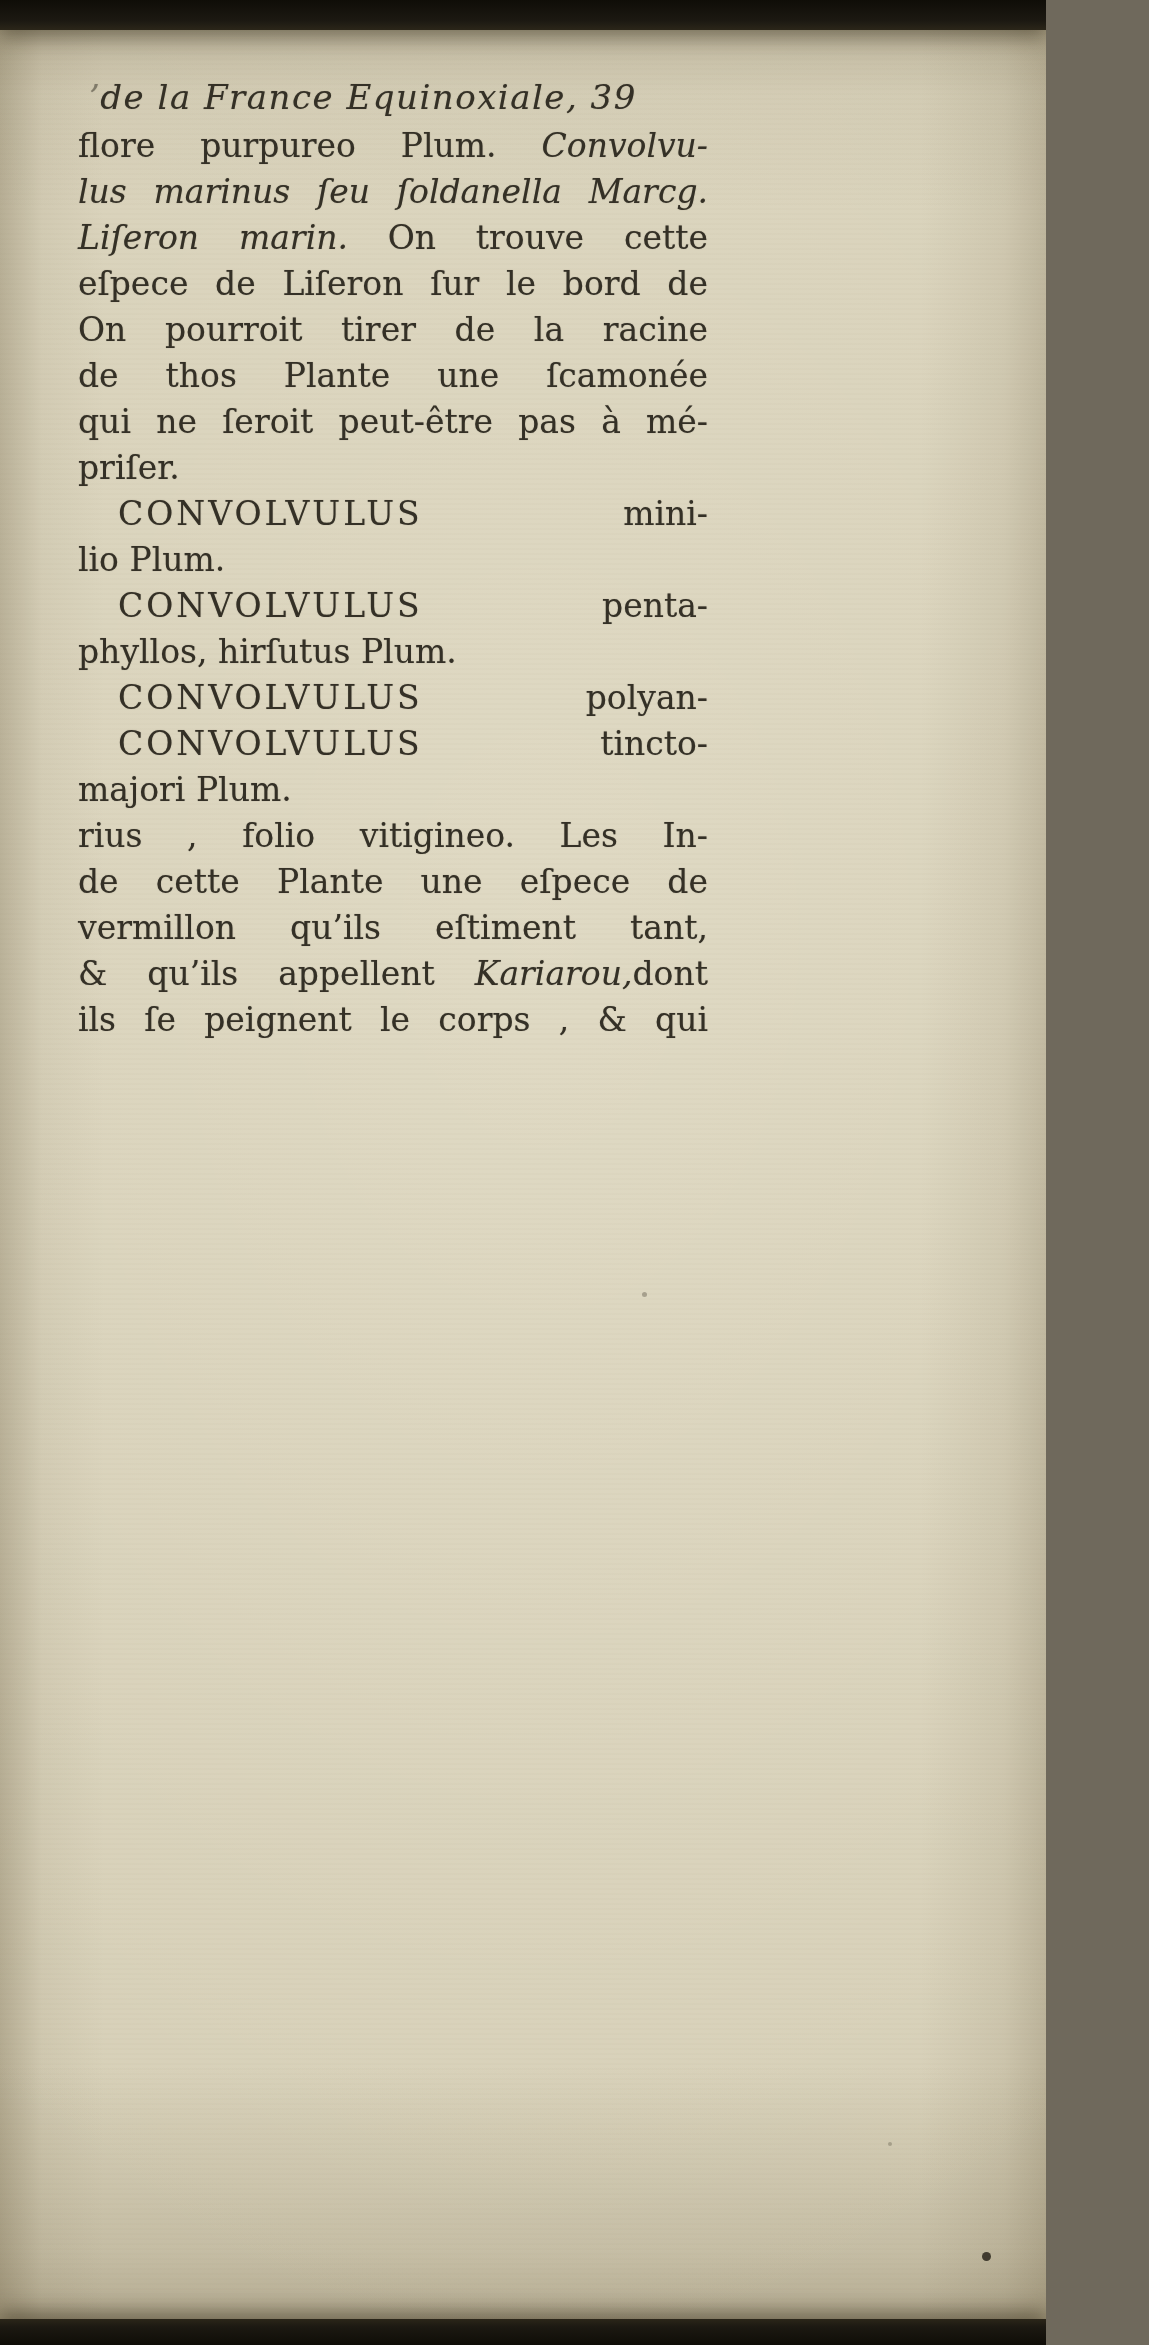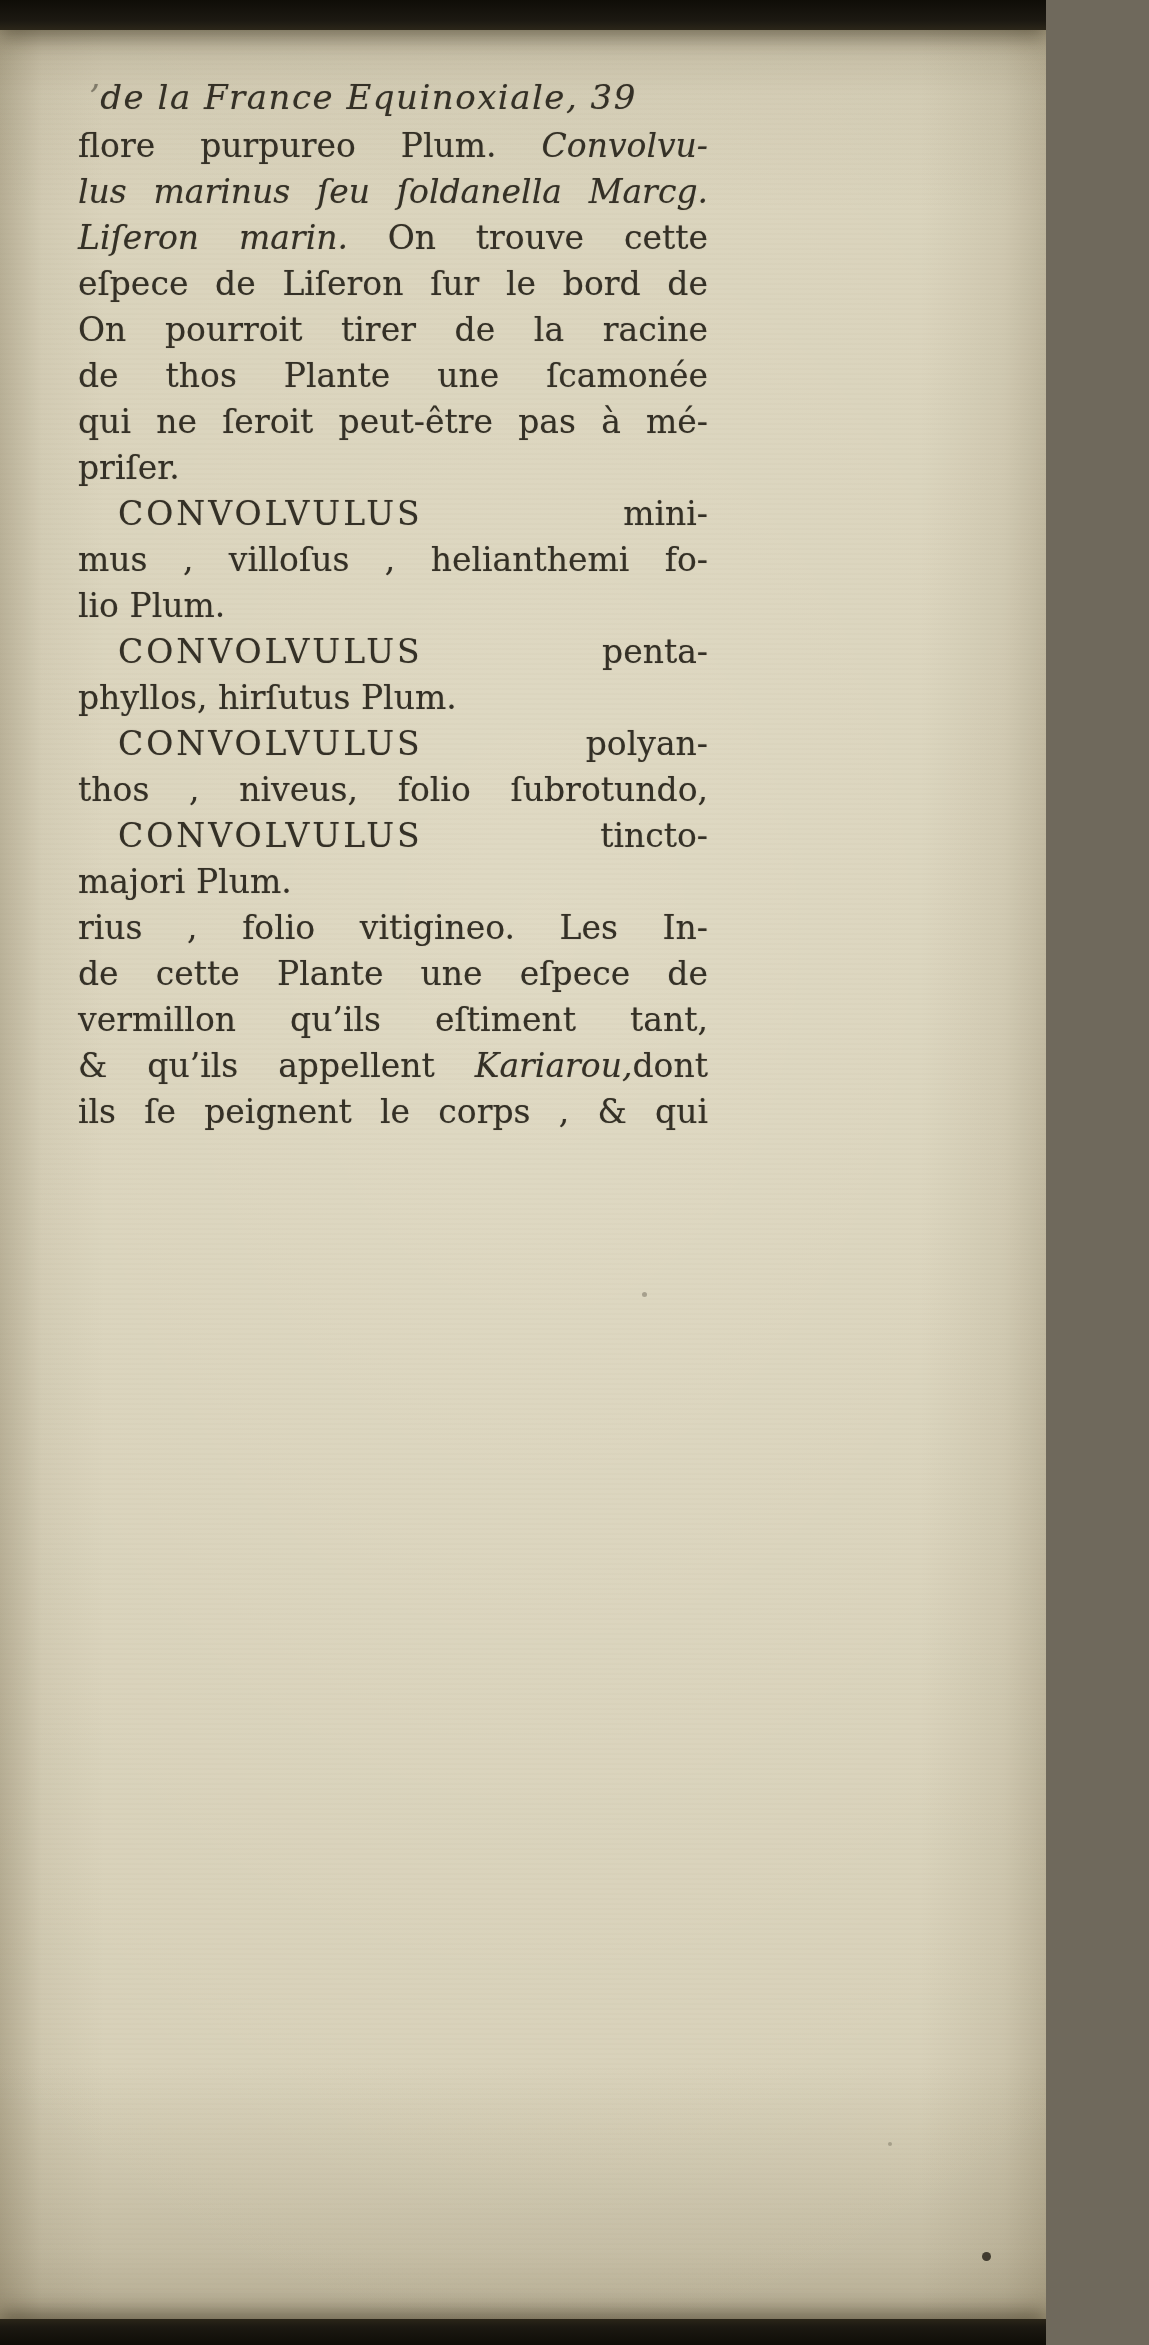--- a/index.html
+++ b/index.html
@@ -88,26 +88,24 @@
     <div class="body-text">
         <div class="line justify"><span>flore purpureo Plum. </span><span class="italic">Convolvu-</span></div>
         <div class="line justify"><span class="italic">lus marinus ſeu ſoldanella Marcg.</span></div>
         <div class="line justify"><span class="italic">Liſeron marin. </span><span>On trouve cette</span></div>
         <div class="line justify"><span>eſpece de Liſeron ſur le bord de</span></div>
         <div class="line justify"><span>On pourroit tirer de la racine</span></div>
         <div class="line justify"><span>de thos Plante une ſcamonée</span></div>
         <div class="line justify"><span>qui ne ſeroit peut-être pas à mé-</span></div>
         <div class="line"><span>priſer.</span></div>
         <div class="line justify indent"><span class="caps">CONVOLVULUS</span><span> mini-</span></div>
-        <div class="line justify"><span>mus , villoſus , helianthemi fo-</span></div>
         <div class="line"><span>lio Plum.</span></div>
         <div class="line justify indent"><span class="caps">CONVOLVULUS</span><span> penta-</span></div>
         <div class="line"><span>phyllos, hirſutus Plum.</span></div>
         <div class="line justify indent"><span class="caps">CONVOLVULUS</span><span> polyan-</span></div>
-        <div class="line justify"><span>thos , niveus, folio ſubrotundo,</span></div>
         <div class="line justify indent"><span class="caps">CONVOLVULUS</span><span> tincto-</span></div>
         <div class="line"><span>majori Plum.</span></div>
         <div class="line justify"><span>rius , folio vitigineo. Les In-</span></div>
         <div class="line justify"><span>de cette Plante une eſpece de</span></div>
         <div class="line justify"><span>vermillon qu’ils eſtiment tant,</span></div>
         <div class="line justify"><span>&amp; qu’ils appellent </span><span class="italic">Kariarou,</span><span>dont</span></div>
         <div class="line justify"><span>ils ſe peignent le corps , &amp; qui</span></div>
       </div>
   </div>
 

